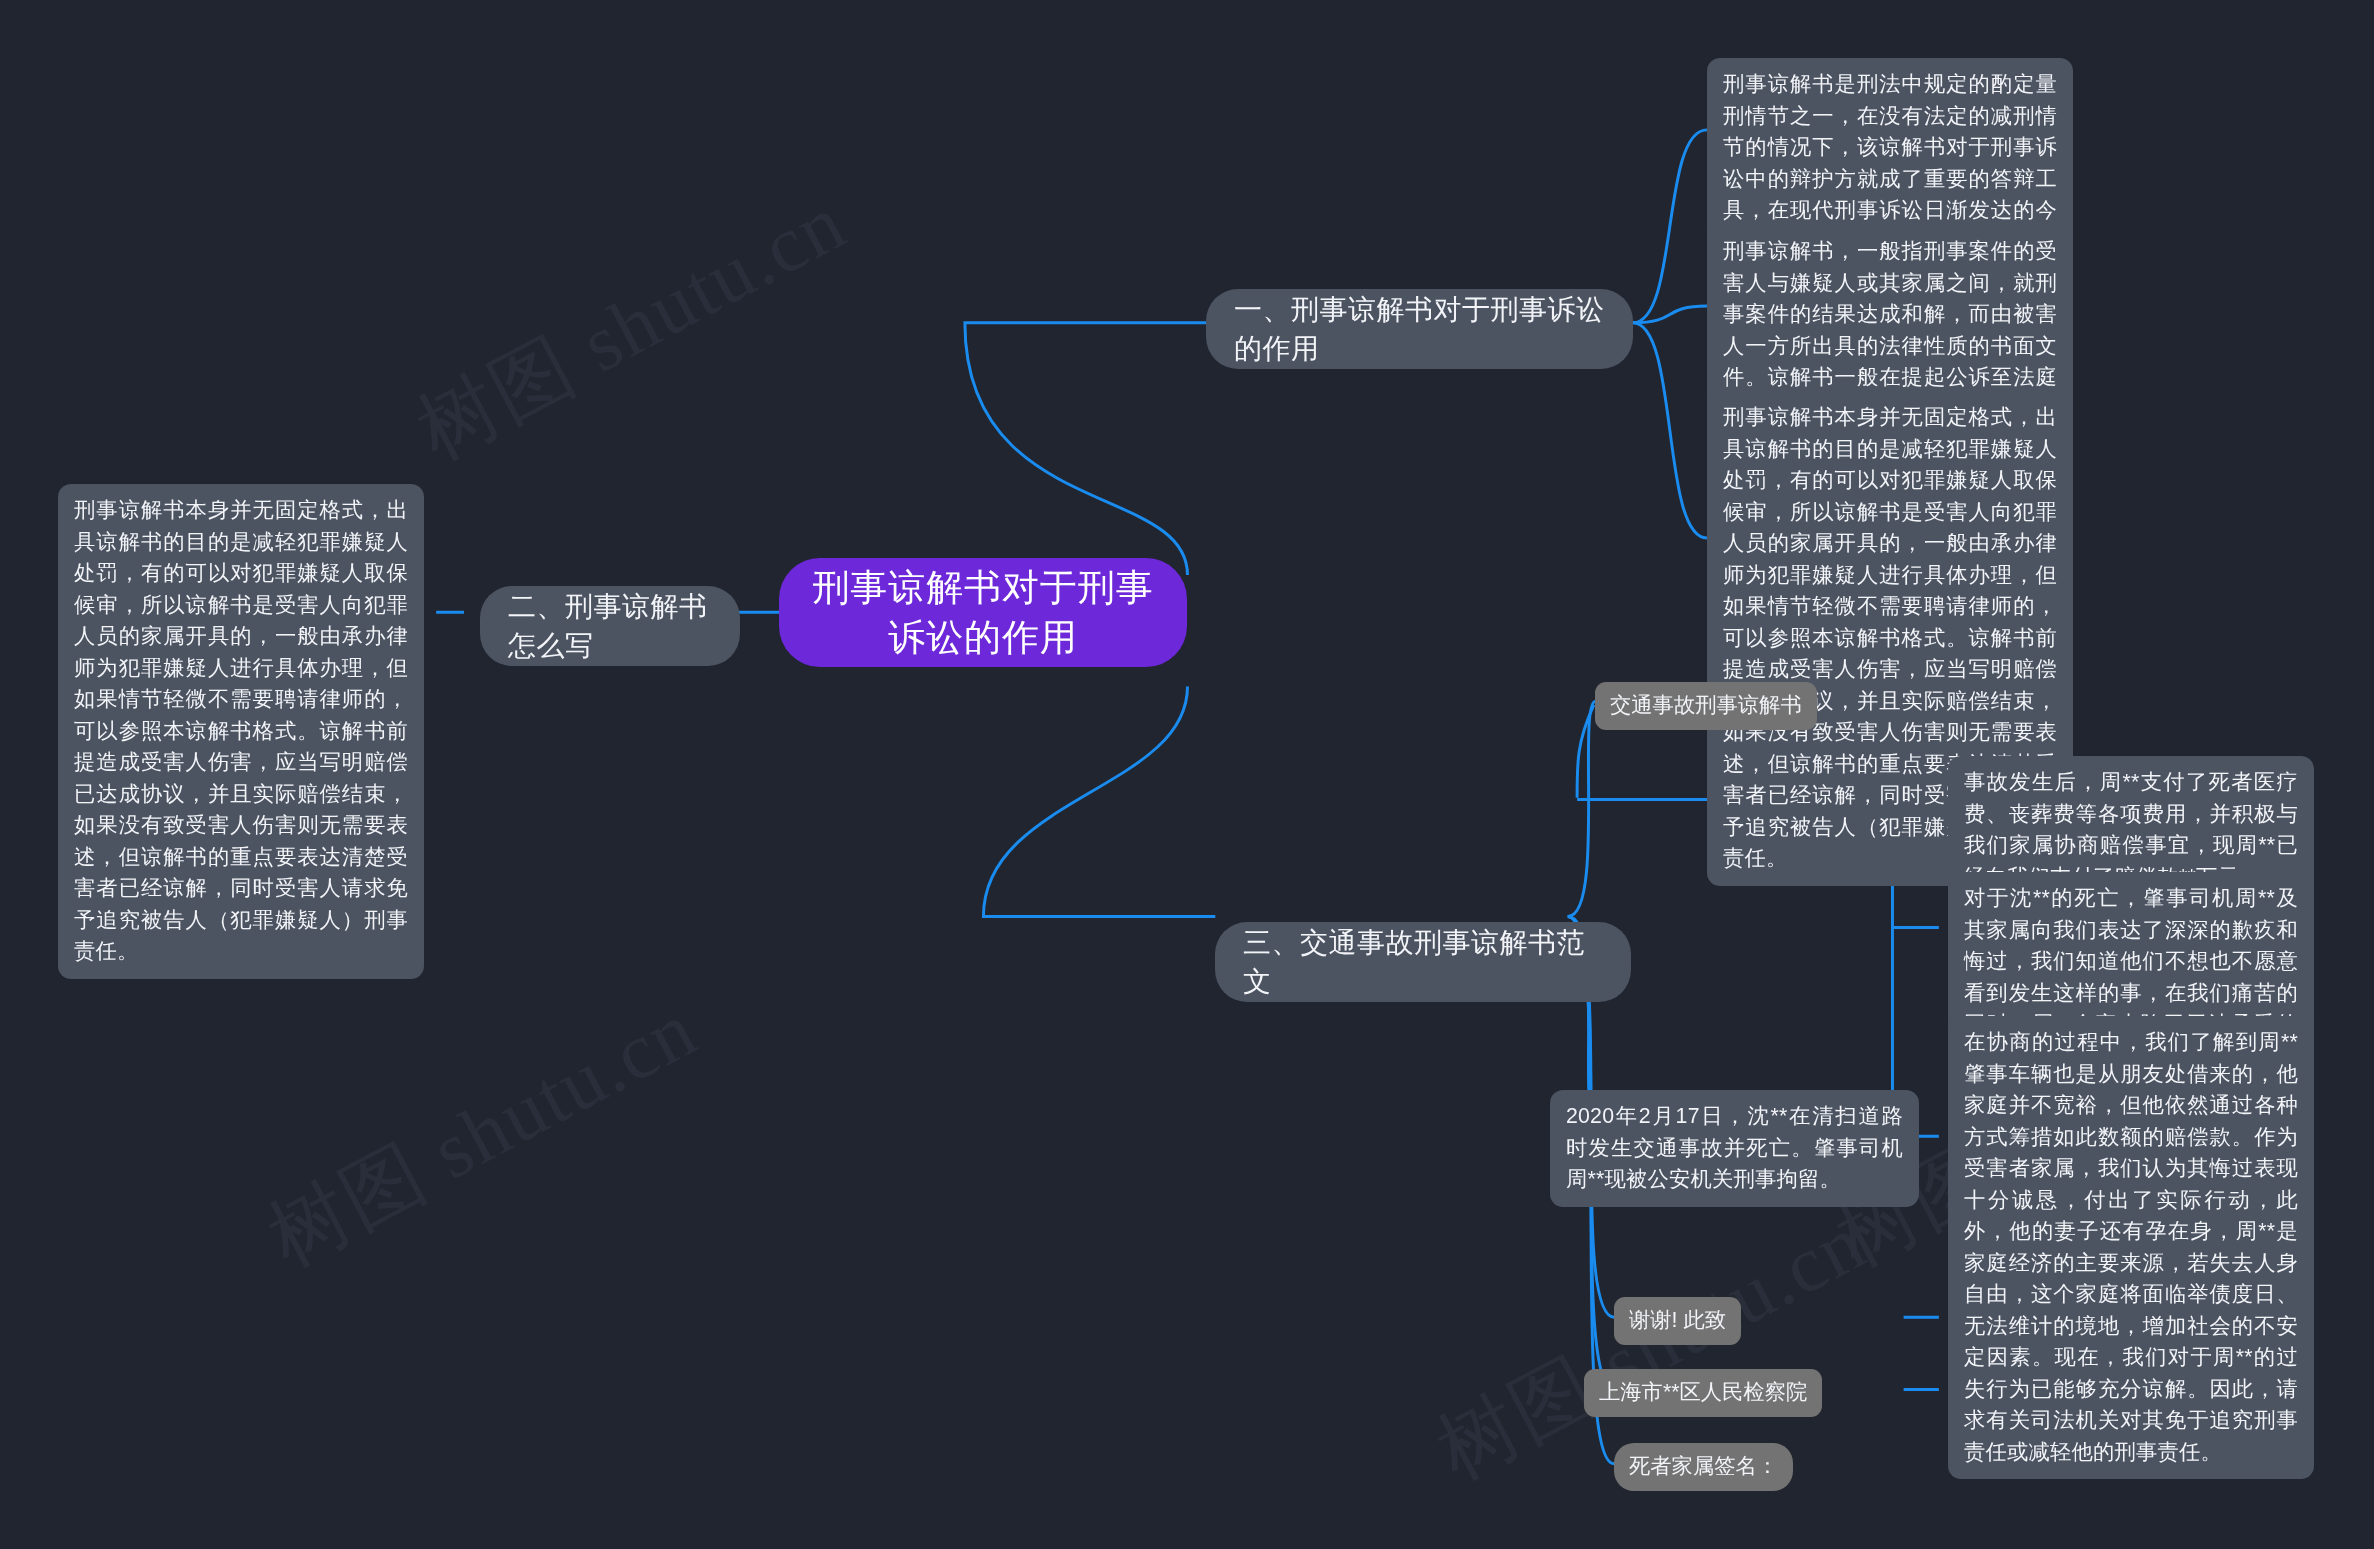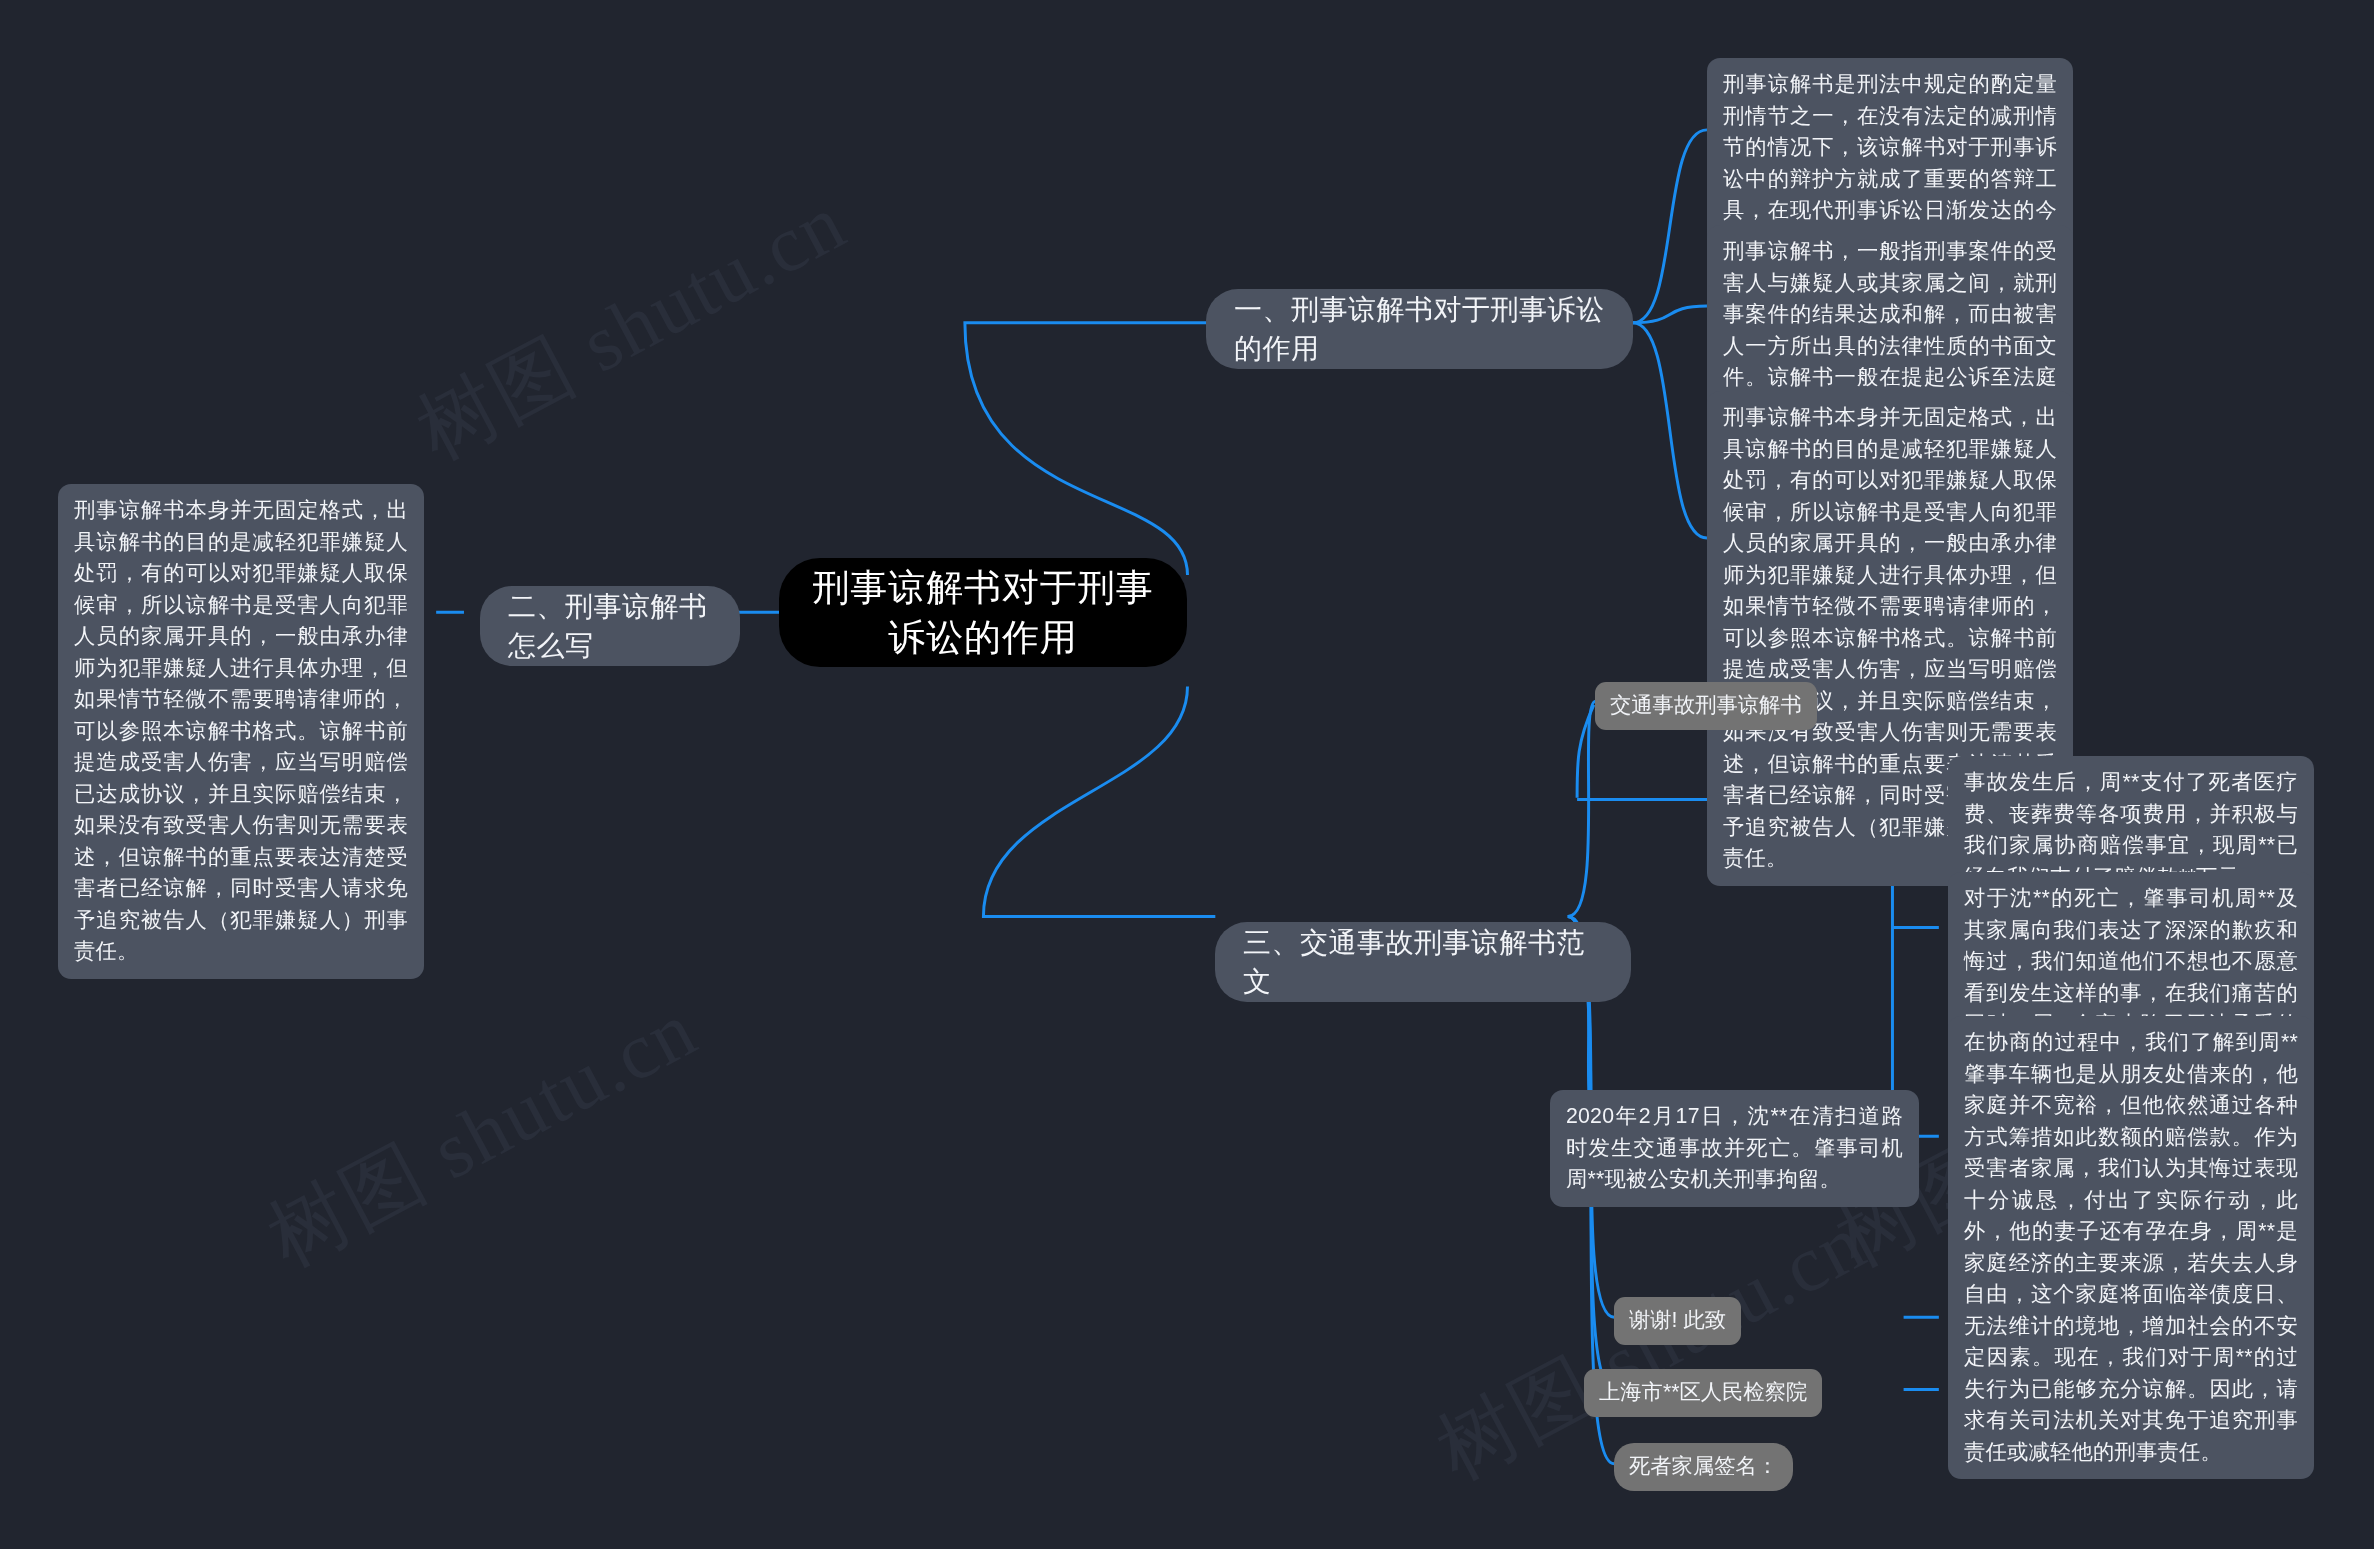--- a/index.html
+++ b/index.html
@@ -16,21 +16,21 @@
     font-size:80px;white-space:nowrap;
     transform:rotate(-28deg);transform-origin:left top;
     pointer-events:none;user-select:none;letter-spacing:1.9px;
   }
   svg.links{position:absolute;left:0;top:0;width:2375px;height:1550px;pointer-events:none;}
   svg.links path{fill:none;stroke:#1a8cf0;stroke-width:3.2;}
 
   .node{position:absolute;box-sizing:border-box;}
 
   .root{
-    background:#000000;color:#ffffff;border-radius:41px;
+    background:#6d28d9;color:#ffffff;border-radius:41px;
     padding:9px 32px;font-size:37px;line-height:1.35;
     text-align:center;letter-spacing:0.9px;
     display:flex;align-items:center;justify-content:center;
   }
   .branch{
     background:#4c5361;color:#f2f4f8;border-radius:32px;
     padding:1px 28px;font-size:28px;line-height:1.4;
     letter-spacing:0.5px;box-sizing:border-box;
   }
   .leaf{

